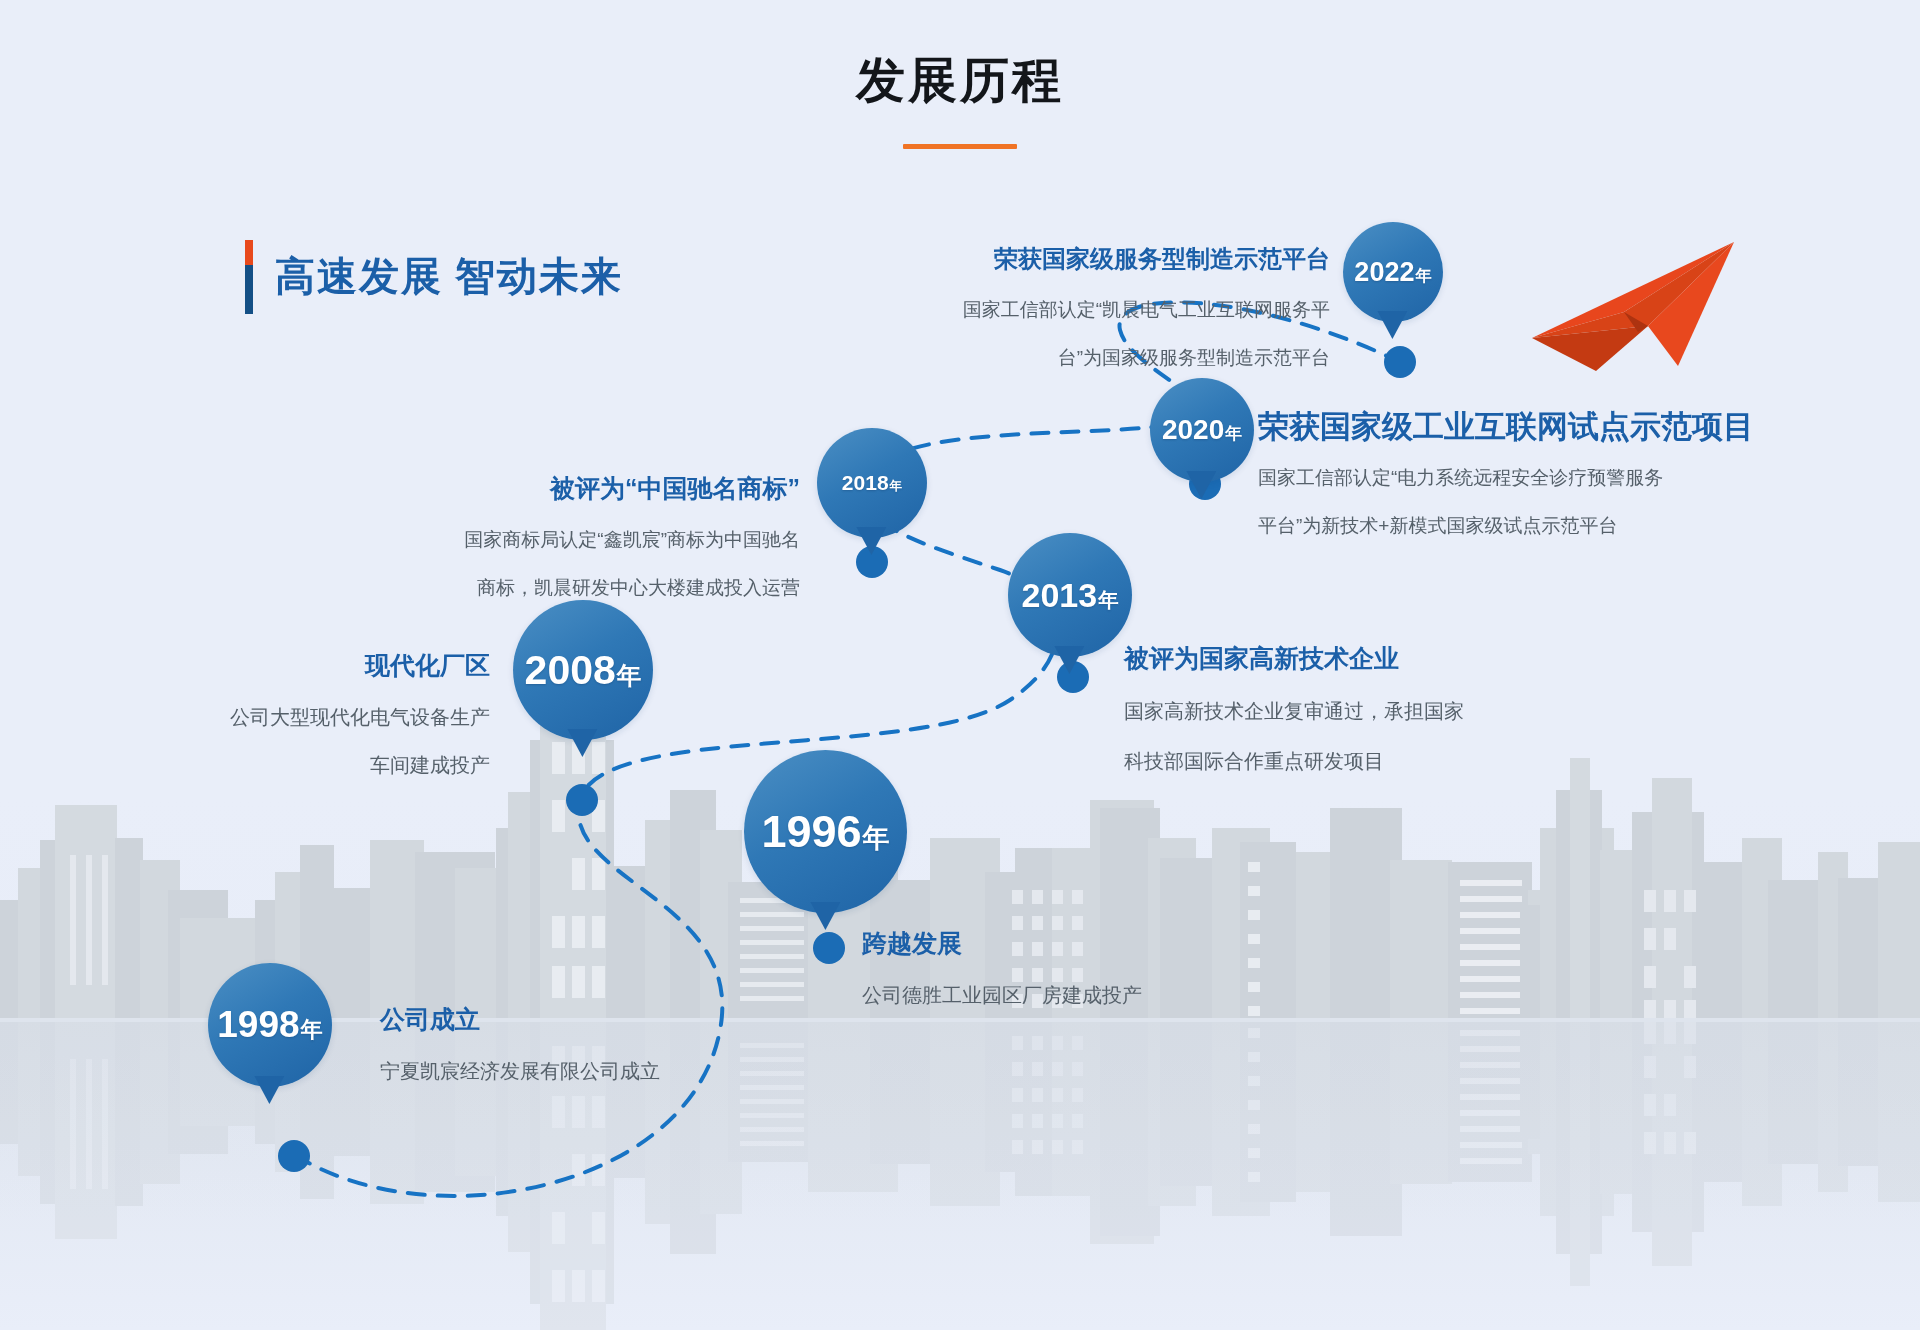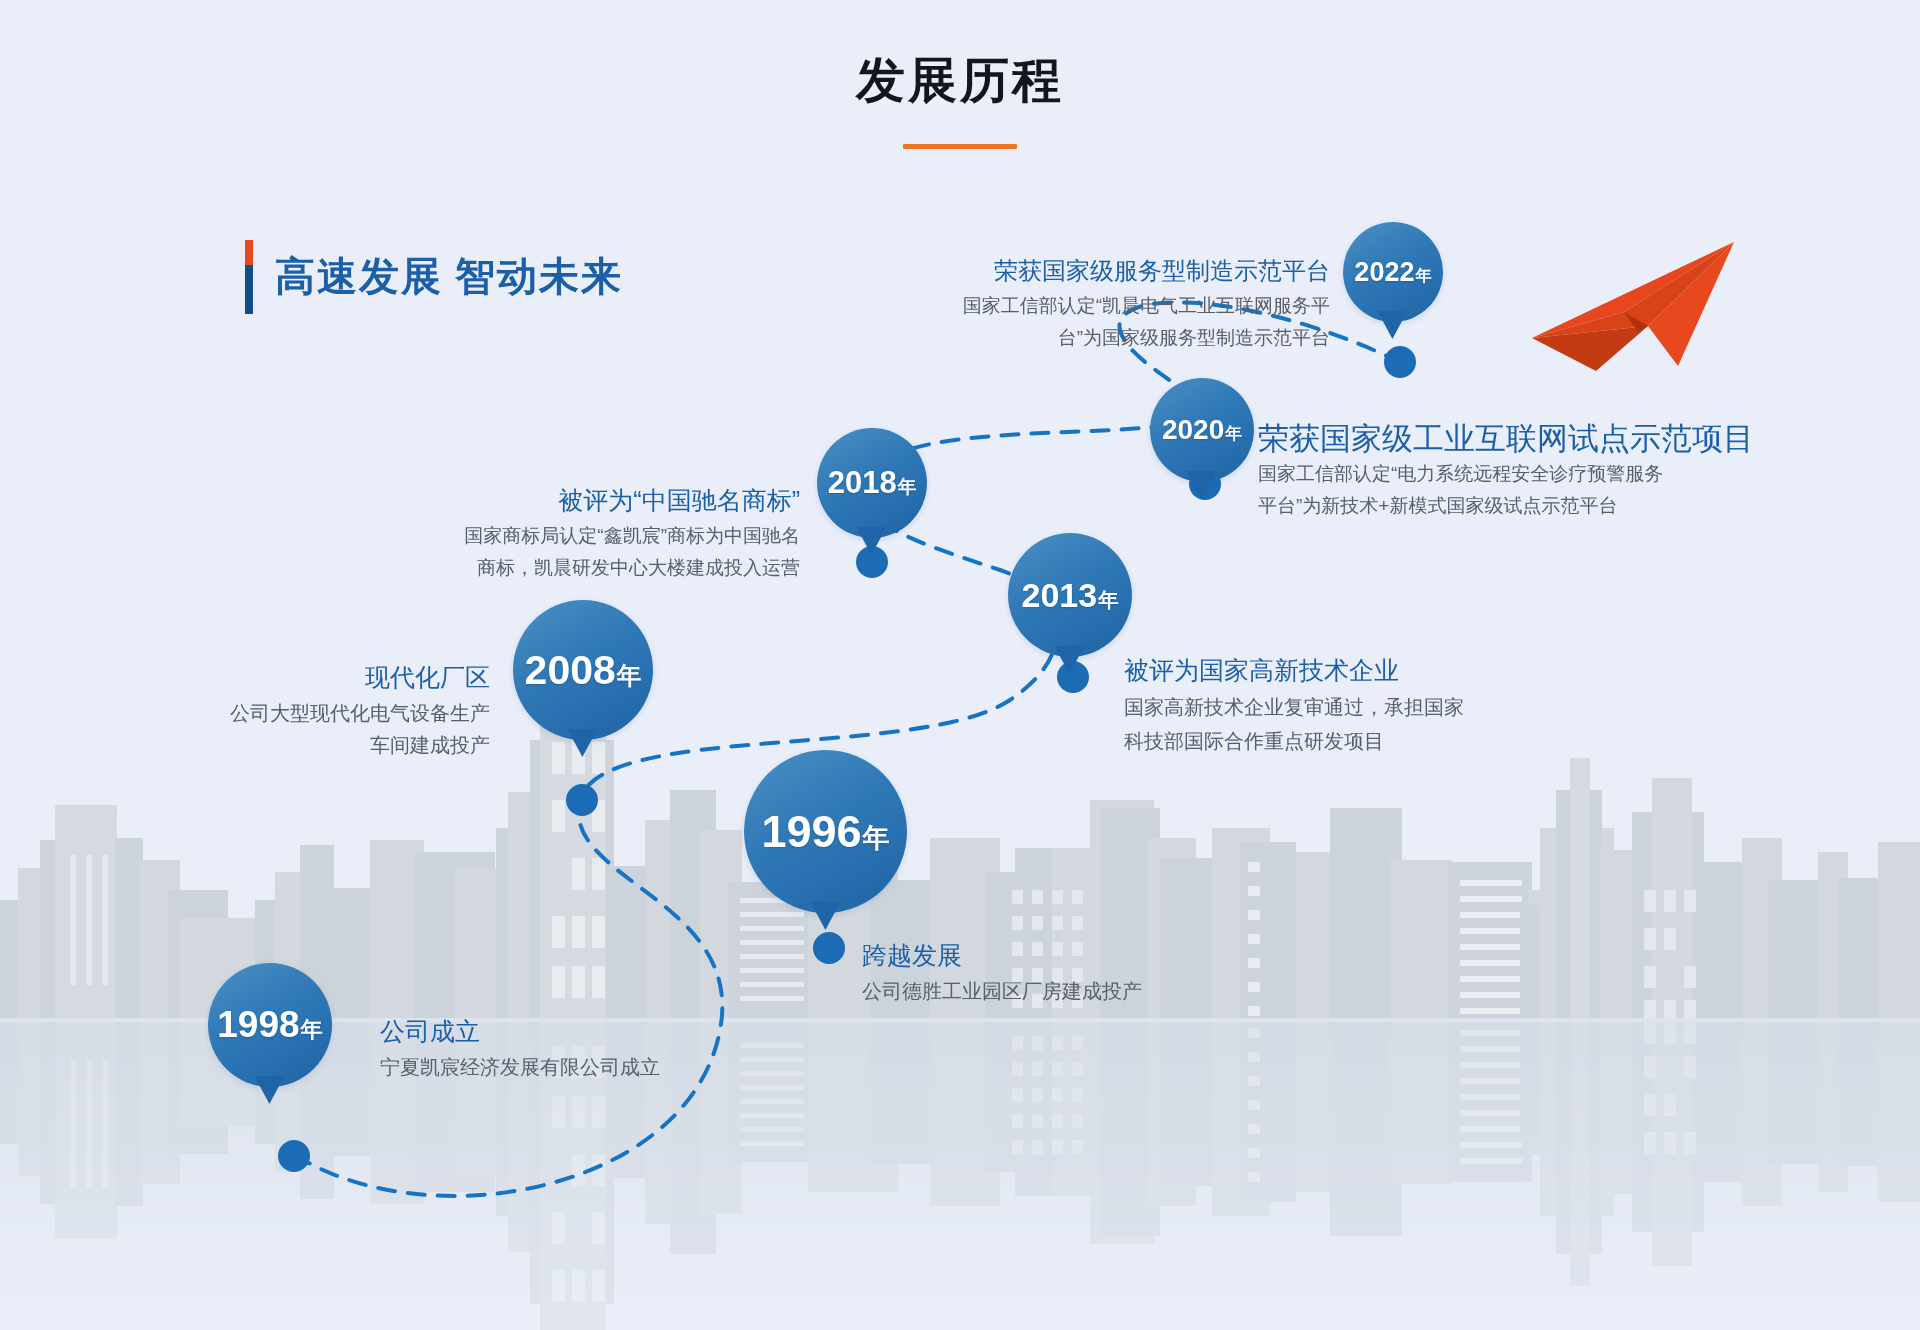--- a/index.html
+++ b/index.html
@@ -68,27 +68,27 @@
   .balloon .yr{
     color:#ffffff;font-weight:bold;letter-spacing:0px;
     white-space:nowrap;
     text-shadow:0 1px 2px rgba(10,40,80,.25);
   }
   .balloon .yr .suffix{font-size:.60em;margin-left:1px;}
 
   
   .info{position:absolute;}
   .info .headline{
-    font-weight:normal;color:#1b5fa8;
+    font-weight:bold;color:#1b5fa8;
     font-family:"Liberation Sans","DejaVu Sans",sans-serif;
-    margin-top:12px;
   }
   .info .desc{
     color:#55606a;
     font-family:"Liberation Sans","DejaVu Sans",sans-serif;
+    margin-top:16px;
   }
   .info.right{text-align:left;}
   .info.left{text-align:right;}
 
   
   #plane{position:absolute;left:1528px;top:240px;width:210px;height:135px;}
 </style>
 </head>
 <body>
 
@@ -359,21 +359,21 @@
     </div>
   </div>
   <div class="info right" style="left:1124px;top:638px;width:420px;">
     <div class="headline" style="font-size:25px;line-height:40px;">被评为国家高新技术企业</div>
     <div class="desc" style="font-size:20px;line-height:34px;">国家高新技术企业复审通过，承担国家</div>
     <div class="desc" style="font-size:20px;line-height:34px;">科技部国际合作重点研发项目</div>
   </div>
 
   <div class="marker" style="left:817px;top:428px;">
     <div class="balloon" style="width:110px;height:110px;">
-      <span class="yr" style="font-size:31px;">
+      <span class="yr" style="font-size:21px;">
         <span>2018</span><span class="suffix">年</span>
       </span>
     </div>
   </div>
   <div class="info left" style="left:380px;top:468px;width:420px;">
     <div class="headline" style="font-size:25px;line-height:40px;">被评为“中国驰名商标”</div>
     <div class="desc" style="font-size:19px;line-height:32px;">国家商标局认定“鑫凯宸”商标为中国驰名</div>
     <div class="desc" style="font-size:19px;line-height:32px;">商标，凯晨研发中心大楼建成投入运营</div>
   </div>
 

